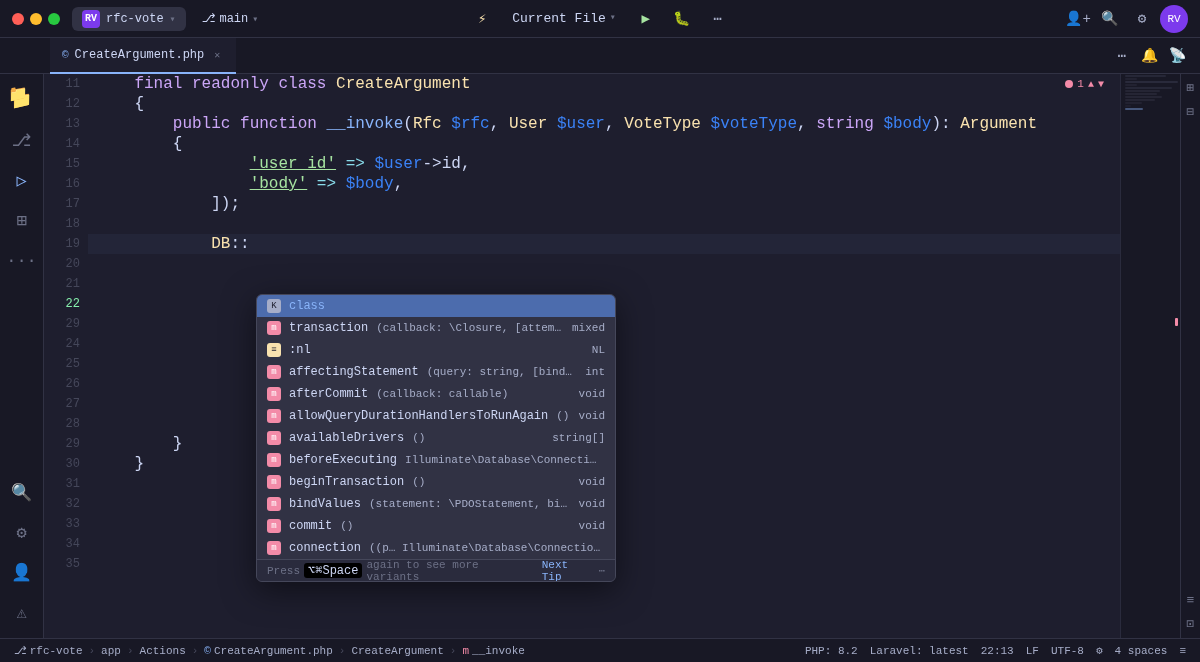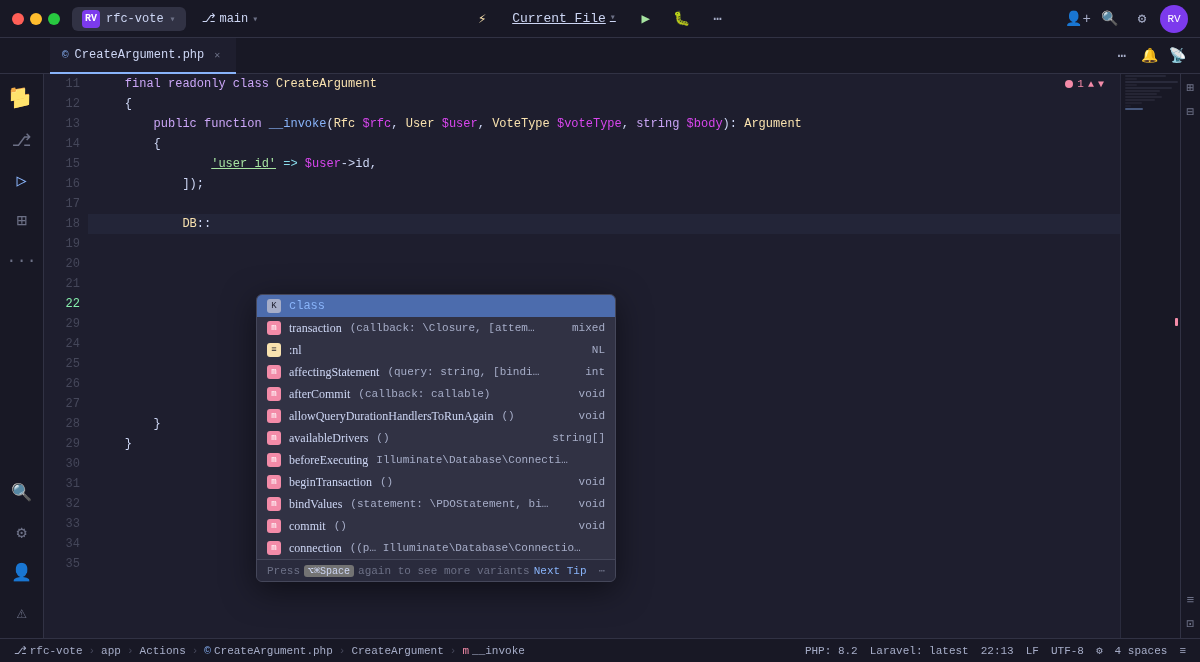--- a/index.html
+++ b/index.html
@@ -68,21 +68,20 @@
       display: flex;
       align-items: center;
       gap: 8px;
     }
     .current-file-btn {
       display: flex; gap: 4px;
       color: #cdd6f4; font-size: 13px;
       cursor: pointer;
       padding: 3px 8px;
       border-radius: 5px;
-      text-decoration: underline;
     }
     .titlebar-actions {
       margin-left: auto;
       display: flex; align-items: center; gap: 4px;
     }
     .icon-btn {
       width: 28px; height: 28px;
       border-radius: 5px;
       display: flex; align-items: center; justify-content: center;
       cursor: pointer;
@@ -193,30 +192,30 @@
     }
     .code-content {
       flex: 1;
       overflow: hidden;
       position: relative;
     }
     .code-line {
       height: 20px;
       line-height: 20px;
       white-space: pre;
-      font-size: 12px;
+      font-size: 16px;
       padding-left: 8px;
     }
     .code-line.active-line {
       background: rgba(137, 180, 250, 0.05);
     }
     .kw { color: #cba6f7; }
     .fn { color: #89b4fa; }
     .str { color: #a6e3a1; text-decoration: underline; }
-    .var { color: #d946ef; }
+    .var { color: #3b82f6; }
     .type { color: #f9e2af; }
     .op { color: #89dceb; }
     .plain { color: #cdd6f4; }
 
     
     .error-badge {
       position: absolute;
       right: 16px;
       top: 0;
       height: 20px;
@@ -260,40 +259,40 @@
     .ac-icon {
       width: 14px; height: 14px;
       border-radius: 3px;
       display: flex; align-items: center; justify-content: center;
       font-size: 9px;
       flex-shrink: 0;
     }
     .ac-icon-method { background: #f38ba8; color: #fff; }
     .ac-icon-snippet { background: #f9e2af; color: #1e1e2e; }
     .ac-icon-keyword { background: #a6adc8; color: #1e1e2e; }
-    .ac-name { color: #cdd6f4; font-family: Liberation Serif, serif; }
+    .ac-name { color: #cdd6f4; }
     .ac-name-highlight { color: #89b4fa; }
     .ac-params { color: #a6adc8; font-size: 11px; flex: 1; overflow: hidden; text-overflow: ellipsis; white-space: nowrap; }
     .ac-type { color: #a6adc8; font-size: 11px; margin-left: auto; flex-shrink: 0; }
     .ac-footer {
       height: 22px;
       display: flex; align-items: center;
       padding: 0 10px;
       gap: 4px;
       font-size: 11px;
       color: #6c7086;
       border-top: 1px solid #45475a;
       background: #2a2b3d;
     }
     .ac-footer-key {
-      background: #737373;
+      background: #000000;
       border-radius: 3px;
       padding: 0 4px;
       color: #cdd6f4;
-      font-size: 10px;
+      font-size: 12px;
     }
     .ac-next-tip { color: #89b4fa; }
     .ac-more-icon {
       margin-left: auto;
       color: #6c7086;
       cursor: pointer;
     }
 
     
     .right-sidebar {
@@ -461,20 +460,21 @@
           <span>1</span>
           <span style="cursor:pointer;font-size:10px;">▲</span>
           <span style="cursor:pointer;font-size:10px;">▼</span>
         </div>
 
         <div class="code-line">    <span class="kw">final readonly</span> <span class="kw">class</span> <span class="type">CreateArgument</span></div>
         <div class="code-line">    <span class="plain">{</span></div>
         <div class="code-line">        <span class="kw">public function</span> <span class="fn">__invoke</span><span class="plain">(</span><span class="type">Rfc</span> <span class="var">$rfc</span><span class="plain">, </span><span class="type">User</span> <span class="var">$user</span><span class="plain">, </span><span class="type">VoteType</span> <span class="var">$voteType</span><span class="plain">, </span><span class="kw">string</span> <span class="var">$body</span><span class="plain">): </span><span class="type">Argument</span></div>
         <div class="code-line">        <span class="plain">{</span></div>
         <div class="code-line">                <span class="str">'user_id'</span> <span class="op">=&gt;</span> <span class="var">$user</span><span class="plain">-&gt;id,</span></div>
+        <div class="code-line">                <span class="str">'body'</span> <span class="op">=&gt;</span> <span class="var">$body</span><span class="plain">,</span></div>
         <div class="code-line">            <span class="plain">]);</span></div>
         <div class="code-line"></div>
         <div class="code-line active-line">            <span class="type">DB</span><span class="plain">::</span></div>
         <div class="code-line"></div>
         <div class="code-line"></div>
         <div class="code-line"></div>
         <div class="code-line"></div>
         <div class="code-line"></div>
         <div class="code-line"></div>
         <div class="code-line"></div>

